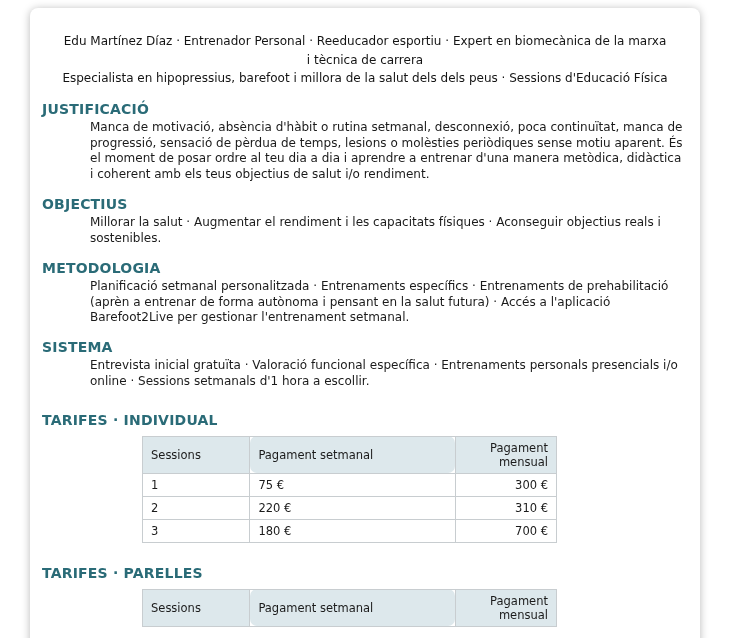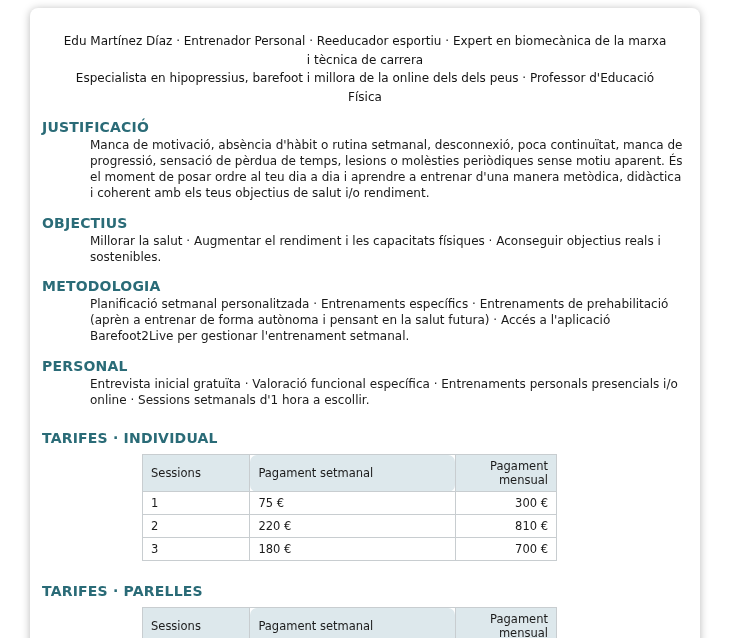--- a/index.html
+++ b/index.html
@@ -67,39 +67,39 @@
   .tariff-table .col-weekly   { width: 230px; border-radius: 7px; }
   .tariff-table .col-monthly  { width: 106px; text-align: right; }
   .tariff-table td.num-right { text-align: right; }
 </style>
 </head>
 <body>
 
 <div class="page">
 
   <p class="subtitle">Edu Martínez Díaz · Entrenador Personal · Reeducador esportiu · Expert en biomecànica de la marxa i tècnica de carrera</p>
-  <p class="subtitle">Especialista en hipopressius, barefoot i millora de la online dels dels peus · Professor d'Educació Física</p>
+  <p class="subtitle">Especialista en hipopressius, barefoot i millora de la salut dels dels peus · Sessions d'Educació Física</p>
 
   <div class="section">
     <h2 class="section-heading">JUSTIFICACIÓ</h2>
     <p class="section-body">Manca de motivació, absència d'hàbit o rutina setmanal, desconnexió, poca continuïtat, manca de progressió, sensació de pèrdua de temps, lesions o molèsties periòdiques sense motiu aparent. És el moment de posar ordre al teu dia a dia i aprendre a entrenar d'una manera metòdica, didàctica i coherent amb els teus objectius de salut i/o rendiment.</p>
   </div>
 
   <div class="section">
     <h2 class="section-heading">OBJECTIUS</h2>
     <p class="section-body">Millorar la salut · Augmentar el rendiment i les capacitats físiques · Aconseguir objectius reals i sostenibles.</p>
   </div>
 
   <div class="section">
     <h2 class="section-heading">METODOLOGIA</h2>
     <p class="section-body">Planificació setmanal personalitzada · Entrenaments específics · Entrenaments de prehabilitació (aprèn a entrenar de forma autònoma i pensant en la salut futura) · Accés a l'aplicació Barefoot2Live per gestionar l'entrenament setmanal.</p>
   </div>
 
   <div class="section">
-    <h2 class="section-heading">PERSONAL</h2>
+    <h2 class="section-heading">SISTEMA</h2>
     <p class="section-body">Entrevista inicial gratuïta · Valoració funcional específica · Entrenaments personals presencials i/o online · Sessions setmanals d'1 hora a escollir.</p>
   </div>
 
   <div class="table-block">
     <h2 class="section-heading">TARIFES · INDIVIDUAL</h2>
     <table class="tariff-table">
       <thead>
         <tr>
           <th class="col-sessions">Sessions</th>
           <th class="col-weekly">Pagament setmanal</th>
@@ -108,21 +108,21 @@
       </thead>
       <tbody>
         <tr>
           <td>1</td>
           <td>75 €</td>
           <td class="num-right">300 €</td>
         </tr>
         <tr>
           <td>2</td>
           <td>220 €</td>
-          <td class="num-right">810 €</td>
+          <td class="num-right">310 €</td>
         </tr>
         <tr>
           <td>3</td>
           <td>180 €</td>
           <td class="num-right">700 €</td>
         </tr>
       </tbody>
     </table>
   </div>
 

